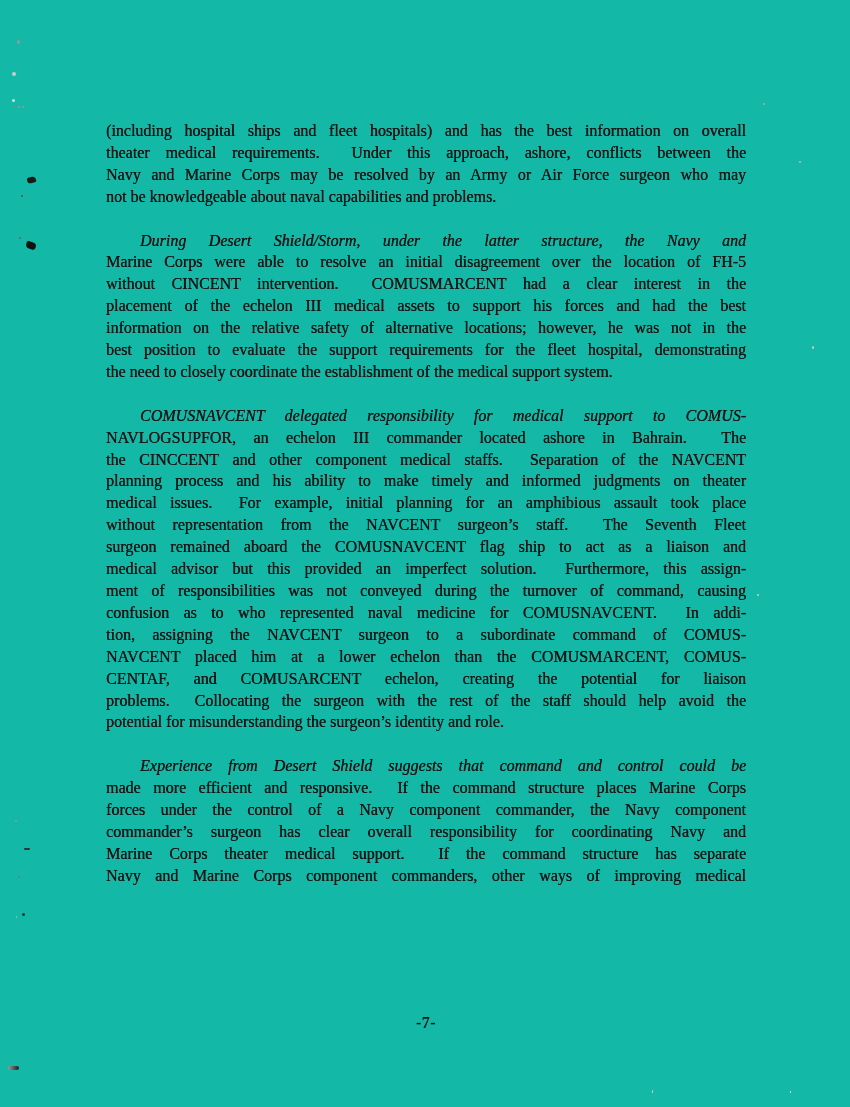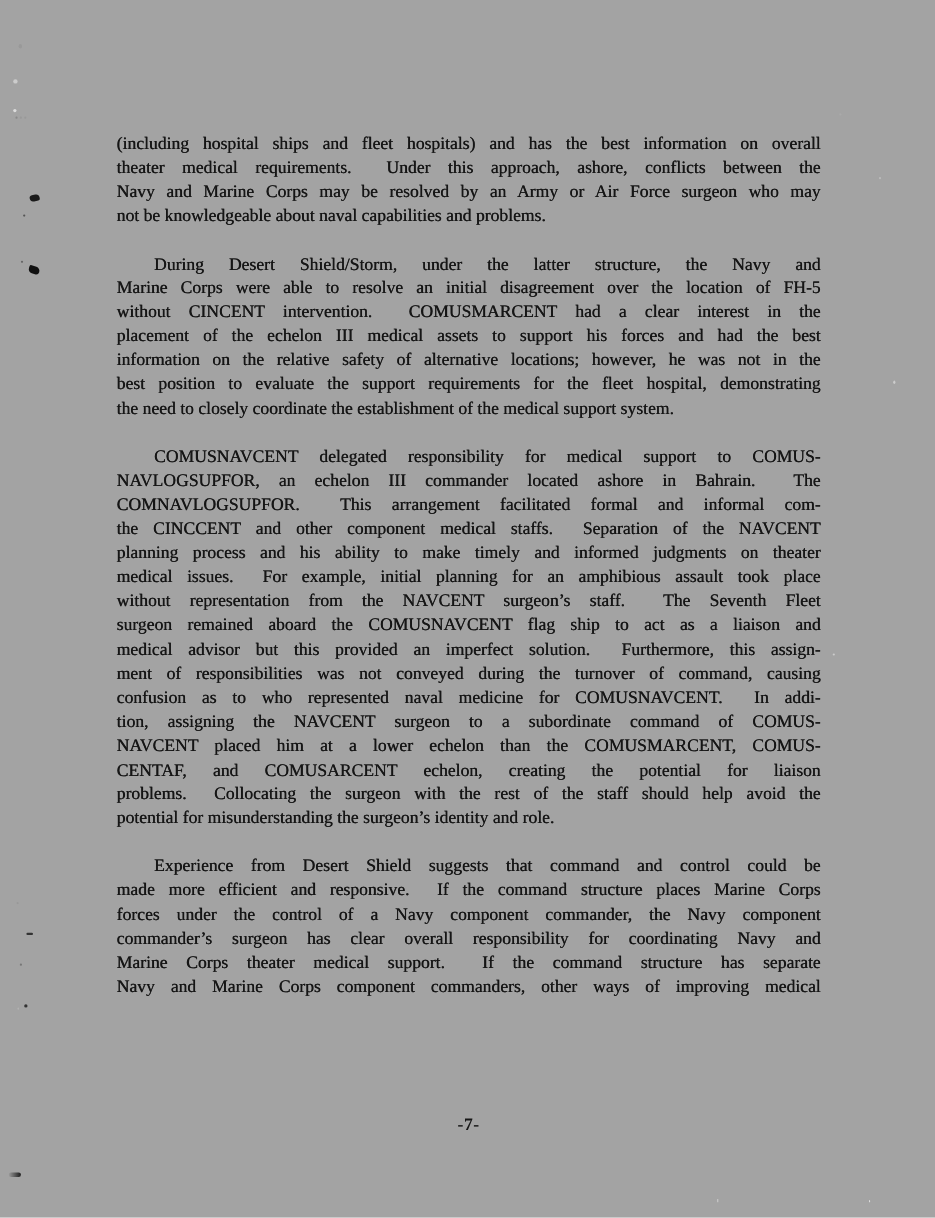--- a/index.html
+++ b/index.html
@@ -4,21 +4,21 @@
 <style>
   html, body {
     margin: 0;
     padding: 0;
     background: #ffffff;
   }
   .page {
     position: relative;
     width: 850px;
     height: 1107px;
-    background: #a3a3a3;
+    background: #14b8a6;
     overflow: hidden;
     font-family: "Liberation Serif", "DejaVu Serif", serif;
   }
   .text-block {
     position: absolute;
     left: 106px;
     top: 120px;
     width: 640px;
   }
   .paragraph {
@@ -28,20 +28,21 @@
     font-size: 16px;
     line-height: 21.9px;
     color: #161616;
     text-align: justify;
     text-align-last: justify;
     white-space: pre-wrap;
     text-shadow: 0.3px 0 0 currentColor;
   }
   .line.indent {
     text-indent: 34px;
+    font-style: italic;
   }
   .line.last {
     text-align-last: left;
   }
   .page-number {
     position: absolute;
     left: 106px;
     top: 1014px;
     width: 640px;
     text-align: center;
@@ -77,21 +78,20 @@
         <div class="line">Marine Corps were able to resolve an initial disagreement over the location of FH-5</div>
         <div class="line">without CINCENT intervention.  COMUSMARCENT had a clear interest in the</div>
         <div class="line">placement of the echelon III medical assets to support his forces and had the best</div>
         <div class="line">information on the relative safety of alternative locations; however, he was not in the</div>
         <div class="line">best position to evaluate the support requirements for the fleet hospital, demonstrating</div>
         <div class="line last">the need to closely coordinate the establishment of the medical support system.</div>
       </div>
       <div class="paragraph">
         <div class="line indent">COMUSNAVCENT delegated responsibility for medical support to COMUS-</div>
         <div class="line">NAVLOGSUPFOR, an echelon III commander located ashore in Bahrain.  The</div>
-        <div class="line">COMNAVLOGSUPFOR.  This arrangement facilitated formal and informal com-</div>
         <div class="line">the CINCCENT and other component medical staffs.  Separation of the NAVCENT</div>
         <div class="line">planning process and his ability to make timely and informed judgments on theater</div>
         <div class="line">medical issues.  For example, initial planning for an amphibious assault took place</div>
         <div class="line">without representation from the NAVCENT surgeon’s staff.  The Seventh Fleet</div>
         <div class="line">surgeon remained aboard the COMUSNAVCENT flag ship to act as a liaison and</div>
         <div class="line">medical advisor but this provided an imperfect solution.  Furthermore, this assign-</div>
         <div class="line">ment of responsibilities was not conveyed during the turnover of command, causing</div>
         <div class="line">confusion as to who represented naval medicine for COMUSNAVCENT.  In addi-</div>
         <div class="line">tion, assigning the NAVCENT surgeon to a subordinate command of COMUS-</div>
         <div class="line">NAVCENT placed him at a lower echelon than the COMUSMARCENT, COMUS-</div>

